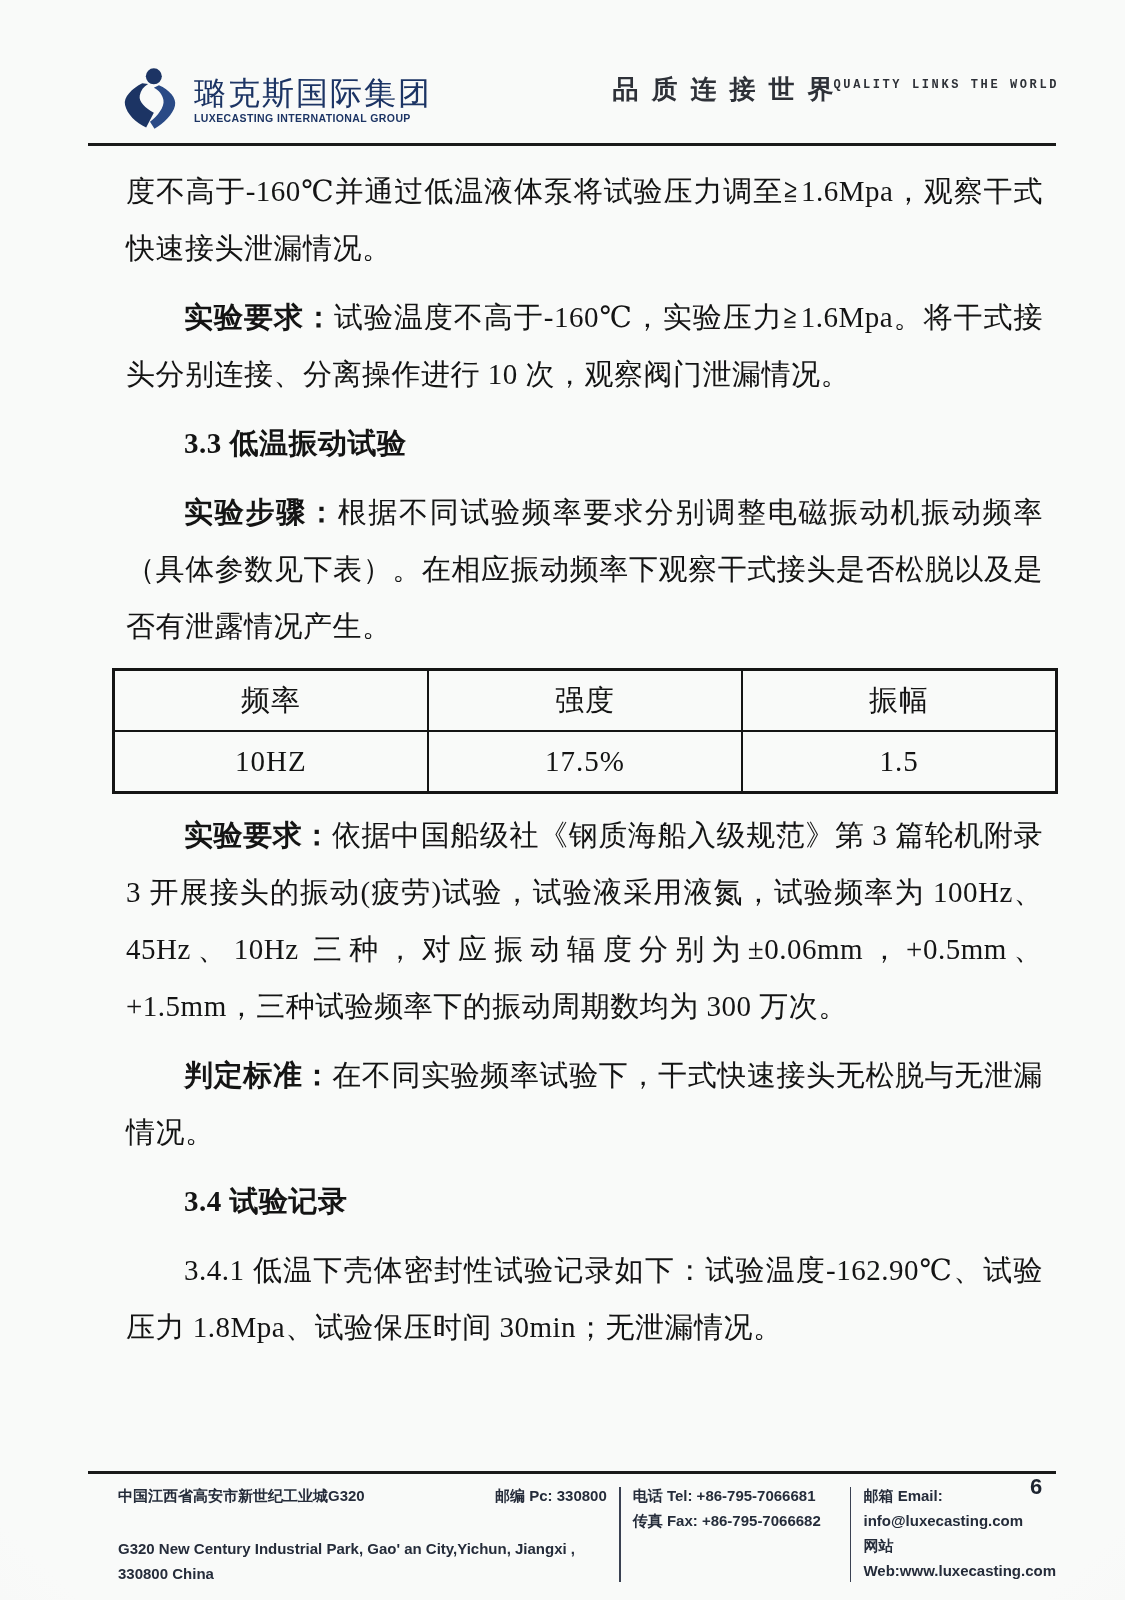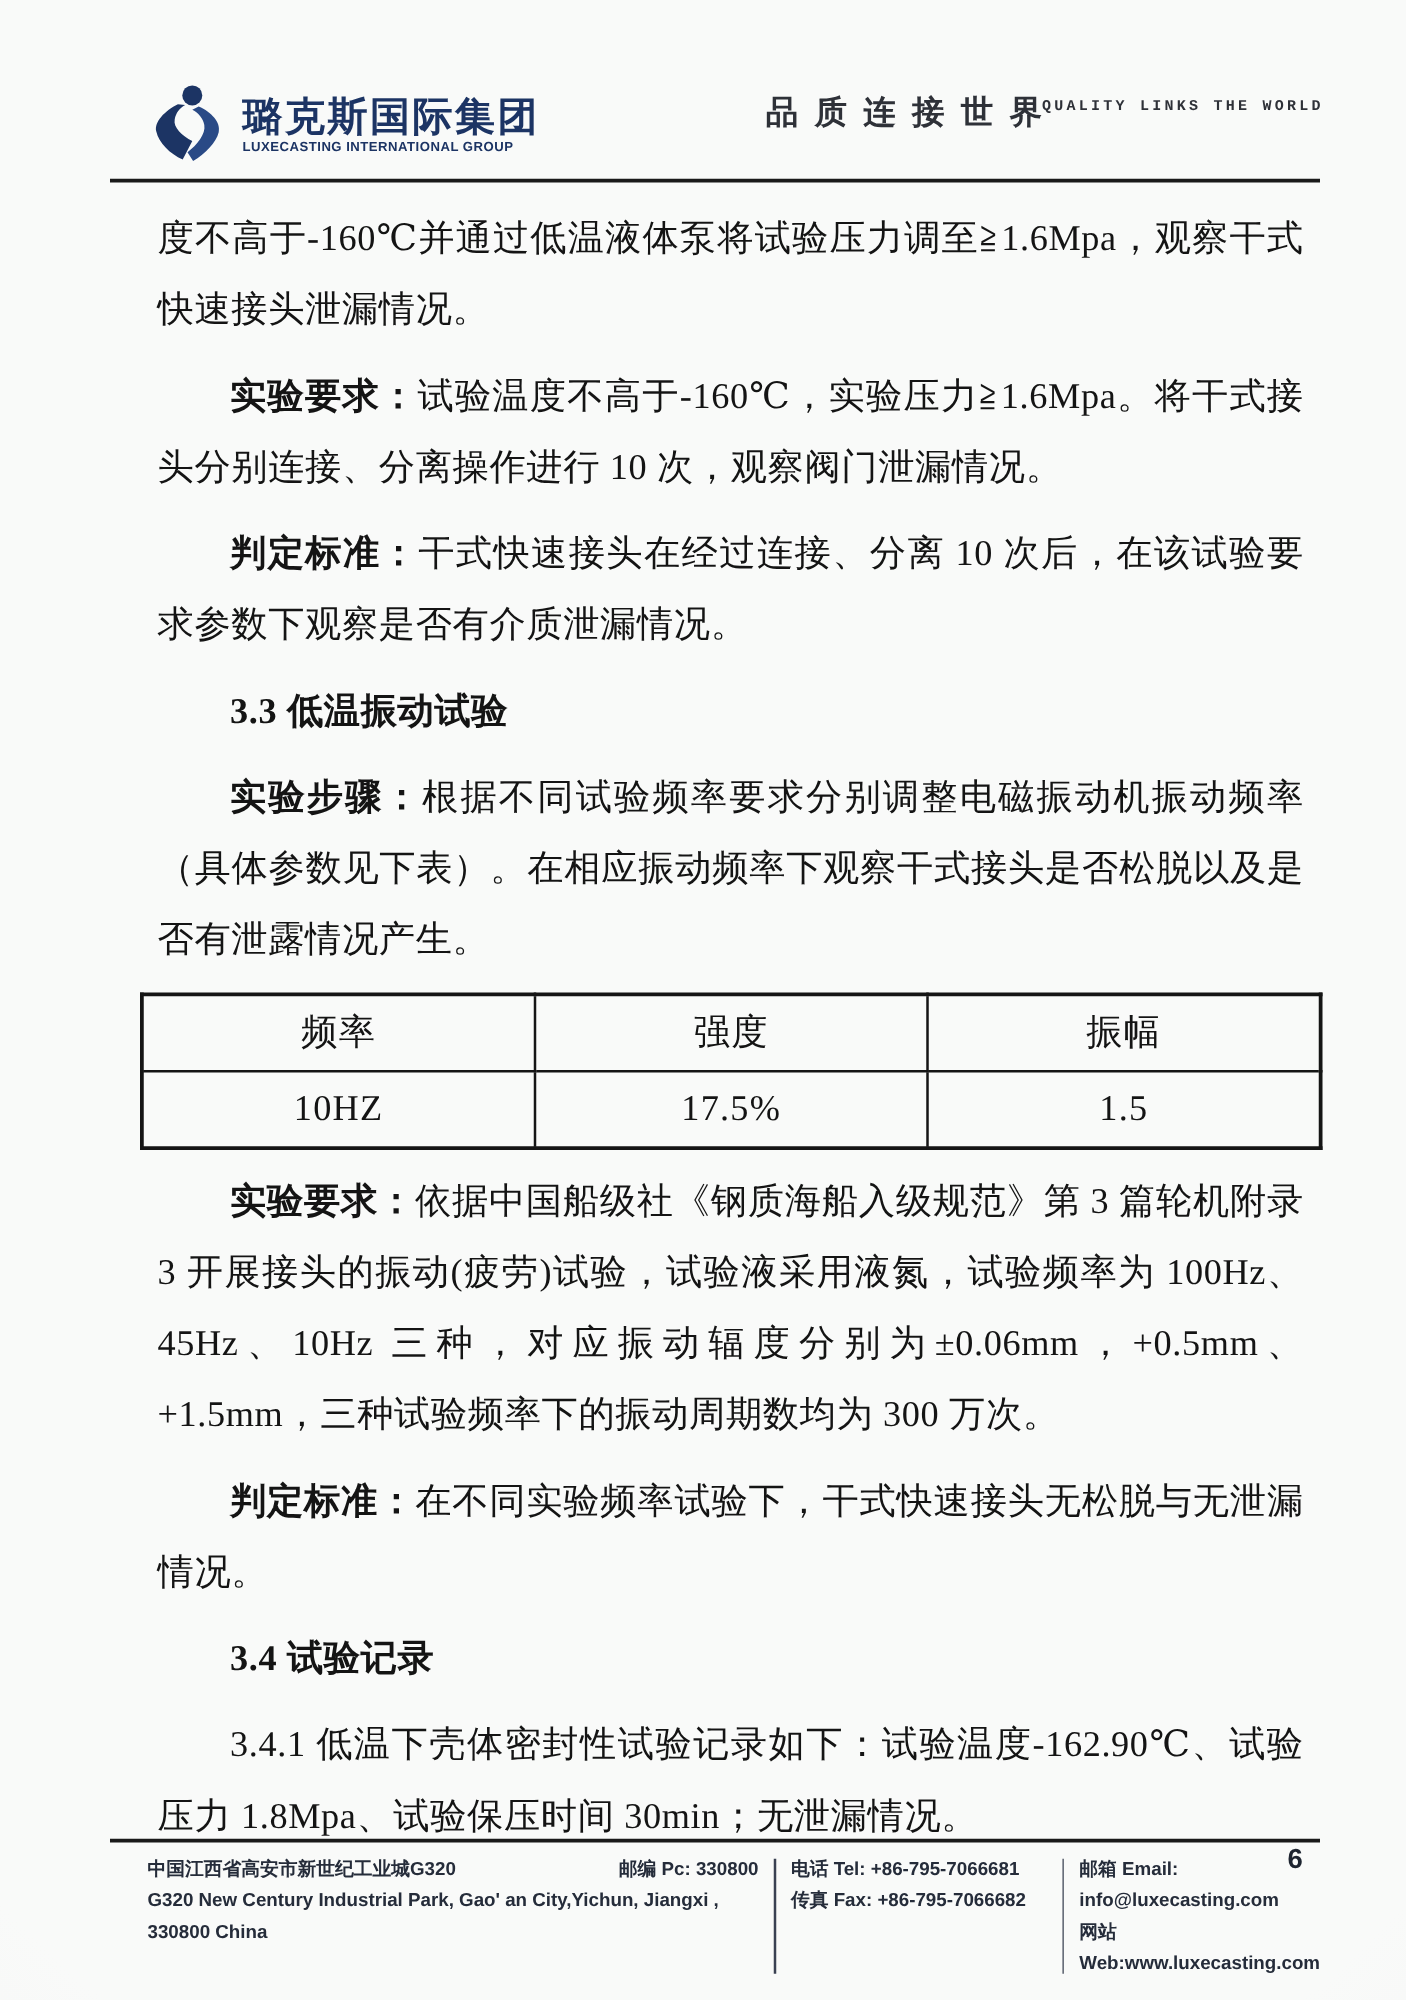--- a/index.html
+++ b/index.html
@@ -15,21 +15,21 @@
   
   .header{
     position:absolute;top:66px;left:118px;right:66px;
     display:flex;justify-content:space-between;align-items:flex-start;
   }
   .logo{display:flex;align-items:center;gap:12px;}
   .logo-mark{width:64px;height:68px;flex:none;}
   .logo-text{display:flex;flex-direction:column;}
   .logo-cn{
     font-family:"Liberation Sans","DejaVu Sans",sans-serif;
-    font-weight:700;font-size:32px;line-height:36px;
+    font-weight:400;font-size:32px;line-height:36px;
     color:#1c3464;letter-spacing:2px;
   }
   .logo-en{
     font-family:"Liberation Sans","DejaVu Sans",sans-serif;
     font-weight:700;font-size:10.5px;line-height:14px;
     color:#1c3464;letter-spacing:0.4px;
   }
   .slogan{display:flex;flex-direction:row;align-items:flex-start;margin-top:8px;}
   .slogan-cn{
     font-family:"Liberation Sans","DejaVu Sans",sans-serif;
@@ -67,21 +67,21 @@
     font-size:29px;font-weight:400;letter-spacing:1px;
   }
   table.vib{border:3px solid #151515;padding-left:40px;}
   
   .footer{
     position:absolute;top:1483px;left:118px;width:938px;
     display:flex;align-items:stretch;
     font-family:"Liberation Sans","DejaVu Sans",sans-serif;
     font-weight:700;font-size:15px;line-height:25px;color:#252c3a;
   }
-  .f-left{width:506px;display:flex;flex-direction:column;}
+  .f-left{width:506px;display:flex;flex-direction:column;gap:28px;}
   .f-row1{display:flex;justify-content:space-between;}
   .f-div{width:2px;background:#3a4152;margin:4px 12px;}
   .f-mid{width:212px;}
   .f-right{flex:1;}
   .page-num{
     position:absolute;top:1474px;left:1030px;
     font-family:"Liberation Sans","DejaVu Sans",sans-serif;
     font-weight:700;font-size:22px;color:#1d2430;
   }
 </style>
@@ -110,21 +110,20 @@
     </div>
   </div>
   <div class="rule rule-top"></div>
 
   <div class="content">
 
     <p class="noindent"><span>度不高于-160℃并通过低温液体泵将试验压力调至≧1.6Mpa，观察干式快速接头泄漏情况。</span></p>
 
     <p><span class="lead">实验要求：</span><span>试验温度不高于-160℃，实验压力≧1.6Mpa。将干式接头分别连接、分离操作进行 10 次，观察阀门泄漏情况。</span></p>
 
-    <p><span class="lead">判定标准：</span><span>干式快速接头在经过连接、分离 10 次后，在该试验要求参数下观察是否有介质泄漏情况。</span></p>
 
     <p class="sec-heading">3.3 低温振动试验</p>
 
     <p><span class="lead">实验步骤：</span><span>根据不同试验频率要求分别调整电磁振动机振动频率（具体参数见下表）。在相应振动频率下观察干式接头是否松脱以及是否有泄露情况产生。</span></p>
 
     <table class="vib">
       <thead>
         <tr>
           <th>频率</th>
           <th>强度</th>

